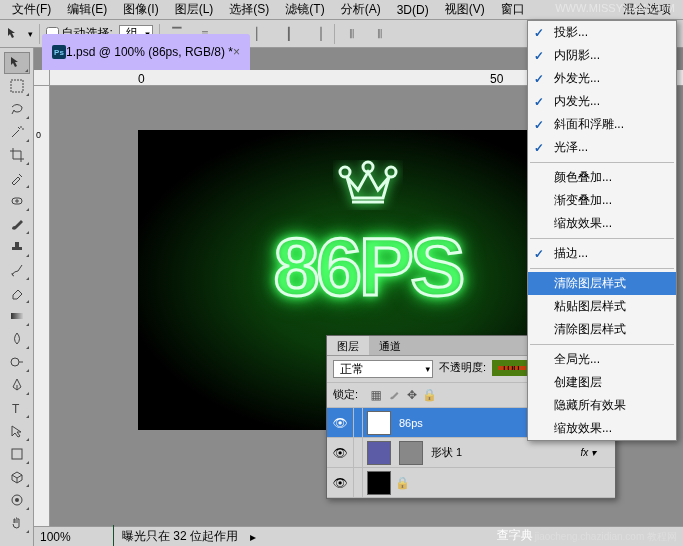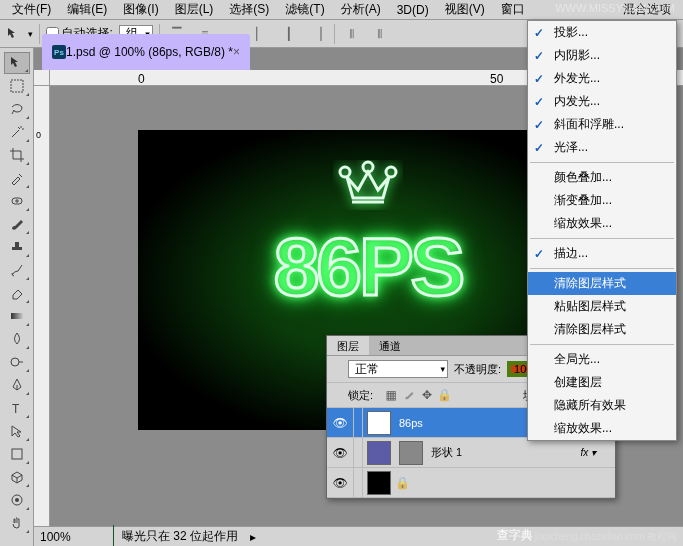--- a/index.html
+++ b/index.html
@@ -44,23 +44,23 @@
 
 .statusbar { position: absolute; bottom: 0; left: 0; right: 0; height: 20px; background: #d4d4d4; display: flex; align-items: center; border-top: 1px solid #999; }
 .zoom { width: 80px; padding: 12px 6px; border-right: 1px solid #14532d; height: 100%; display: flex; align-items: center; }
 .status-msg { padding: 0 8px; }
 
 
 .layers-panel { position: absolute; top: 335px; left: 326px; width: 290px; background: #d4d4d4; border: 1px solid #666; box-shadow: 2px 2px 6px rgba(0,0,0,0.4); z-index: 5; }
 .panel-tabs { display: flex; background: #b8b8b8; height: 20px; border-bottom: 1px solid #999; }
 .panel-tab { padding: 3px 10px; font-size: 11px; }
 .panel-tab.active { background: #d4d4d4; }
-.panel-row { display: flex; align-items: center; padding: 4px 21px; gap: 6px; border-bottom: 1px solid #bbb; }
+.panel-row { display: flex; padding: 4px 6px; gap: 6px; border-bottom: 1px solid #bbb; }
 .panel-row .lbl { font-size: 11px; }
-.numfield { background: #c2410c; border: 4px solid #4d7c0f; padding: 0 3px; width: 40px; font-size: 11px; height: 16px; }
+.numfield { background: #c2410c; border: 6px solid #4d7c0f; padding: 0 3px; width: 40px; font-size: 11px; height: 16px; }
 .layer-list { background: #d4d4d4; }
 .layer-item { display: flex; align-items: center; height: 30px; border-bottom: 1px solid #bbb; }
 .layer-item.selected { background: #3a7fd6; color: #fff; }
 .eye { width: 26px; display: flex; justify-content: center; }
 .divcol { width: 10px; border-left: 1px solid #bbb; border-right: 1px solid #bbb; height: 100%; }
 .thumb { width: 24px; height: 24px; border: 1px solid #666; margin: 0 4px; background: #fff; display: flex; align-items: center; justify-content: center; font-size: 10px; }
 .thumb.dark { background: #000; }
 .thumb.shape { background: #5b5ba6; }
 .layer-name { flex: 1; font-size: 11px; padding-left: 4px; }
 .fx { font-size: 10px; font-style: italic; padding-right: 19px; display: flex; align-items: center; gap: 2px; }

